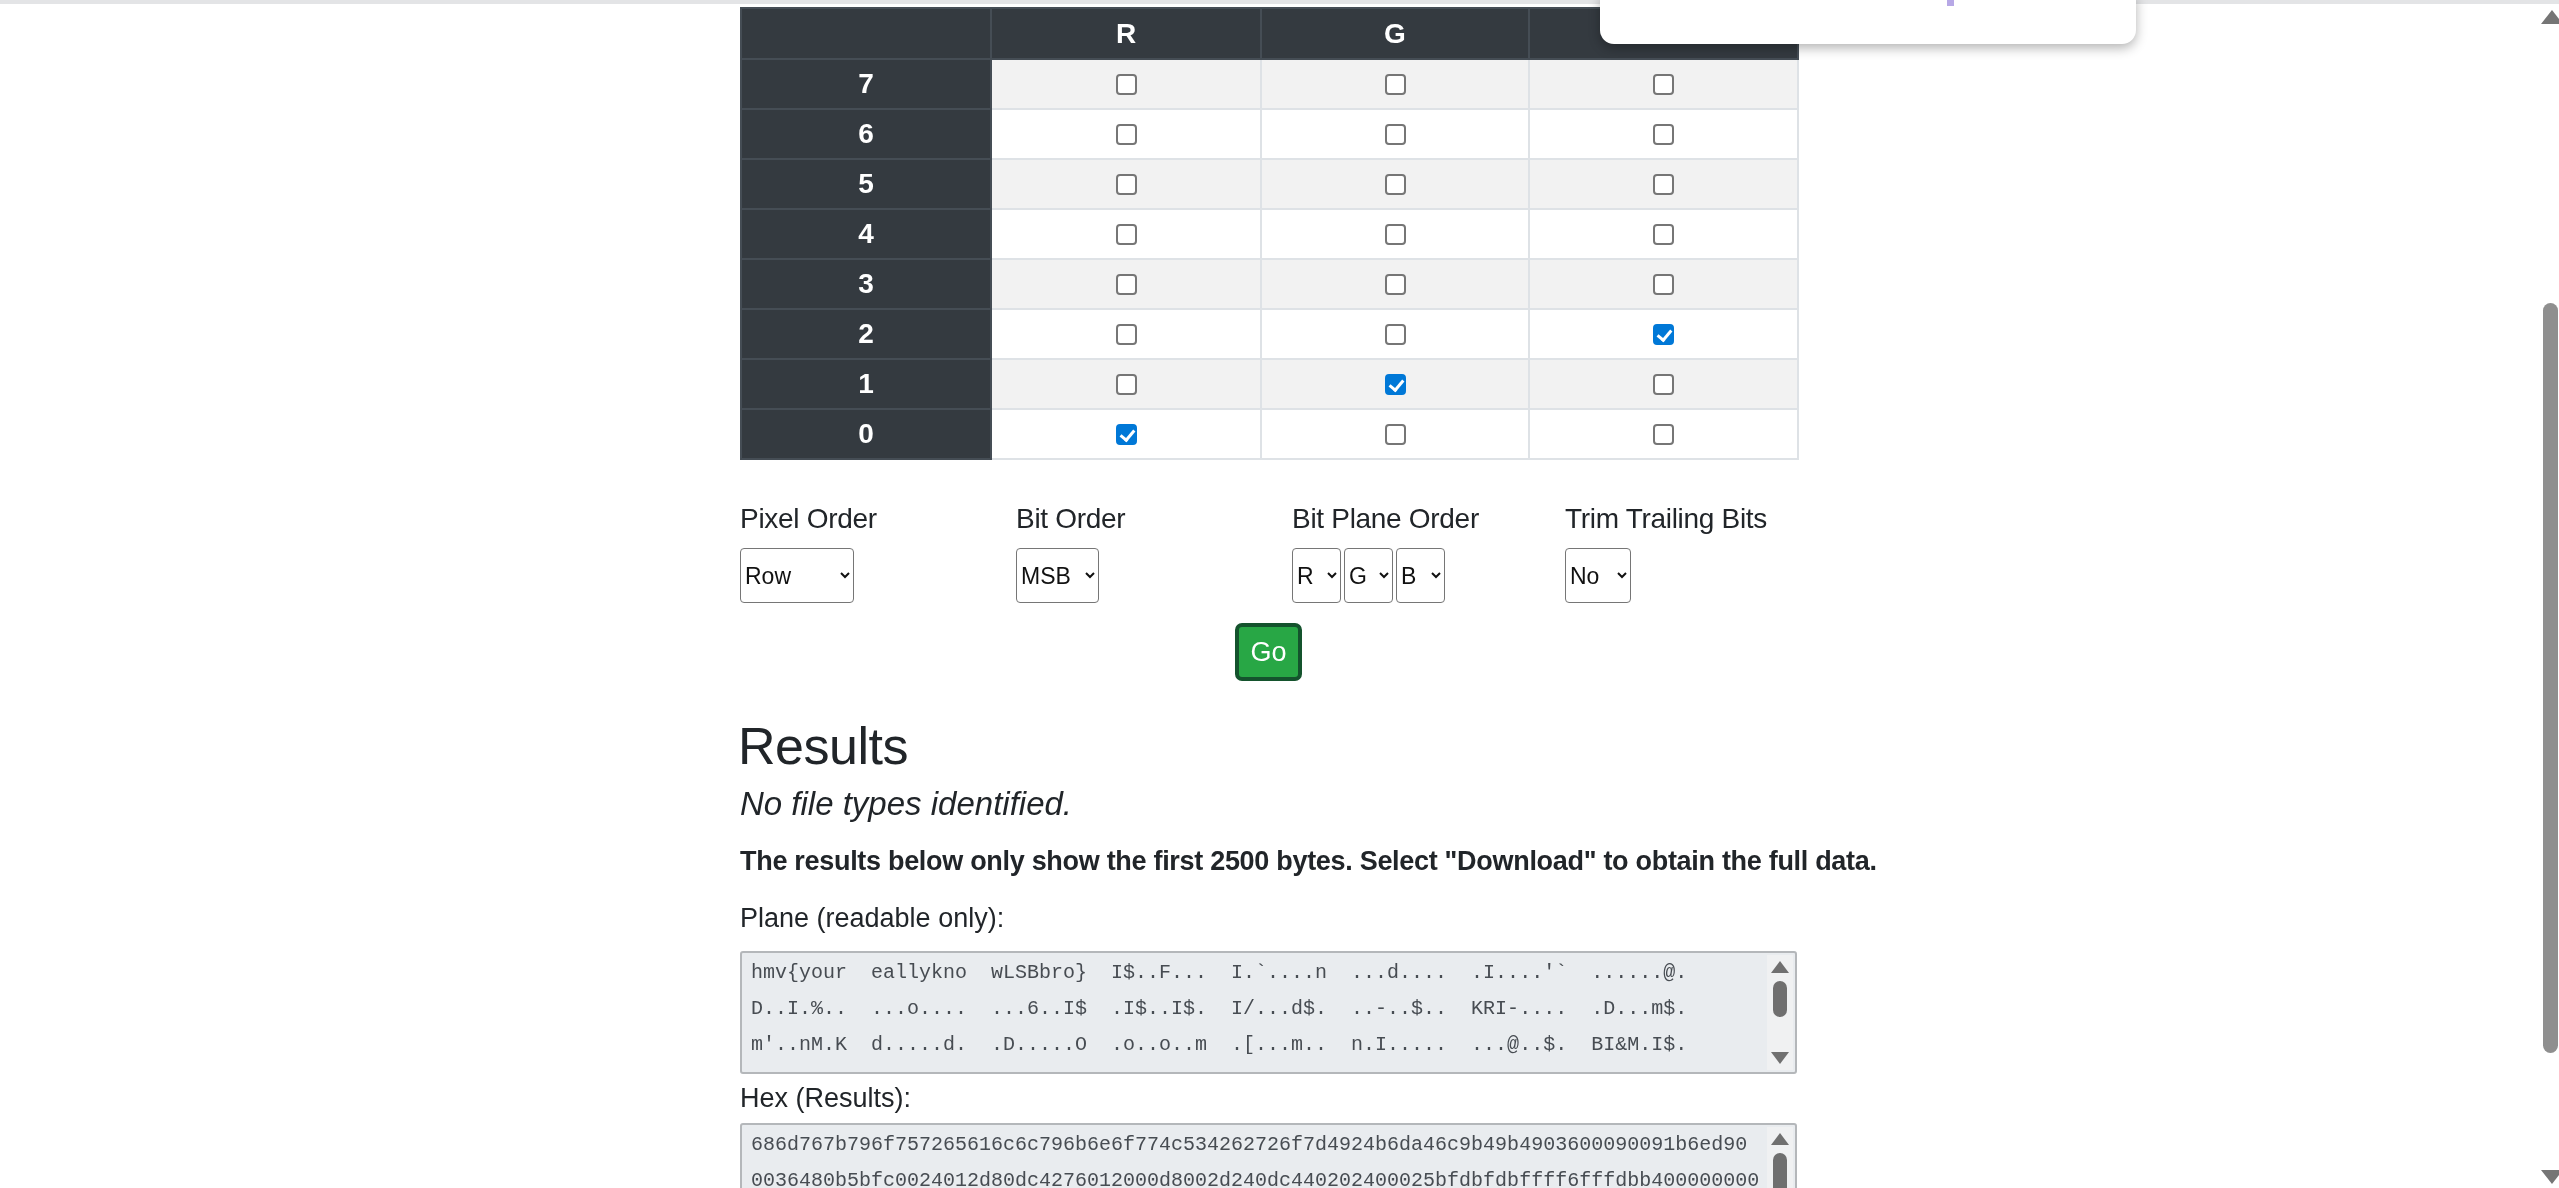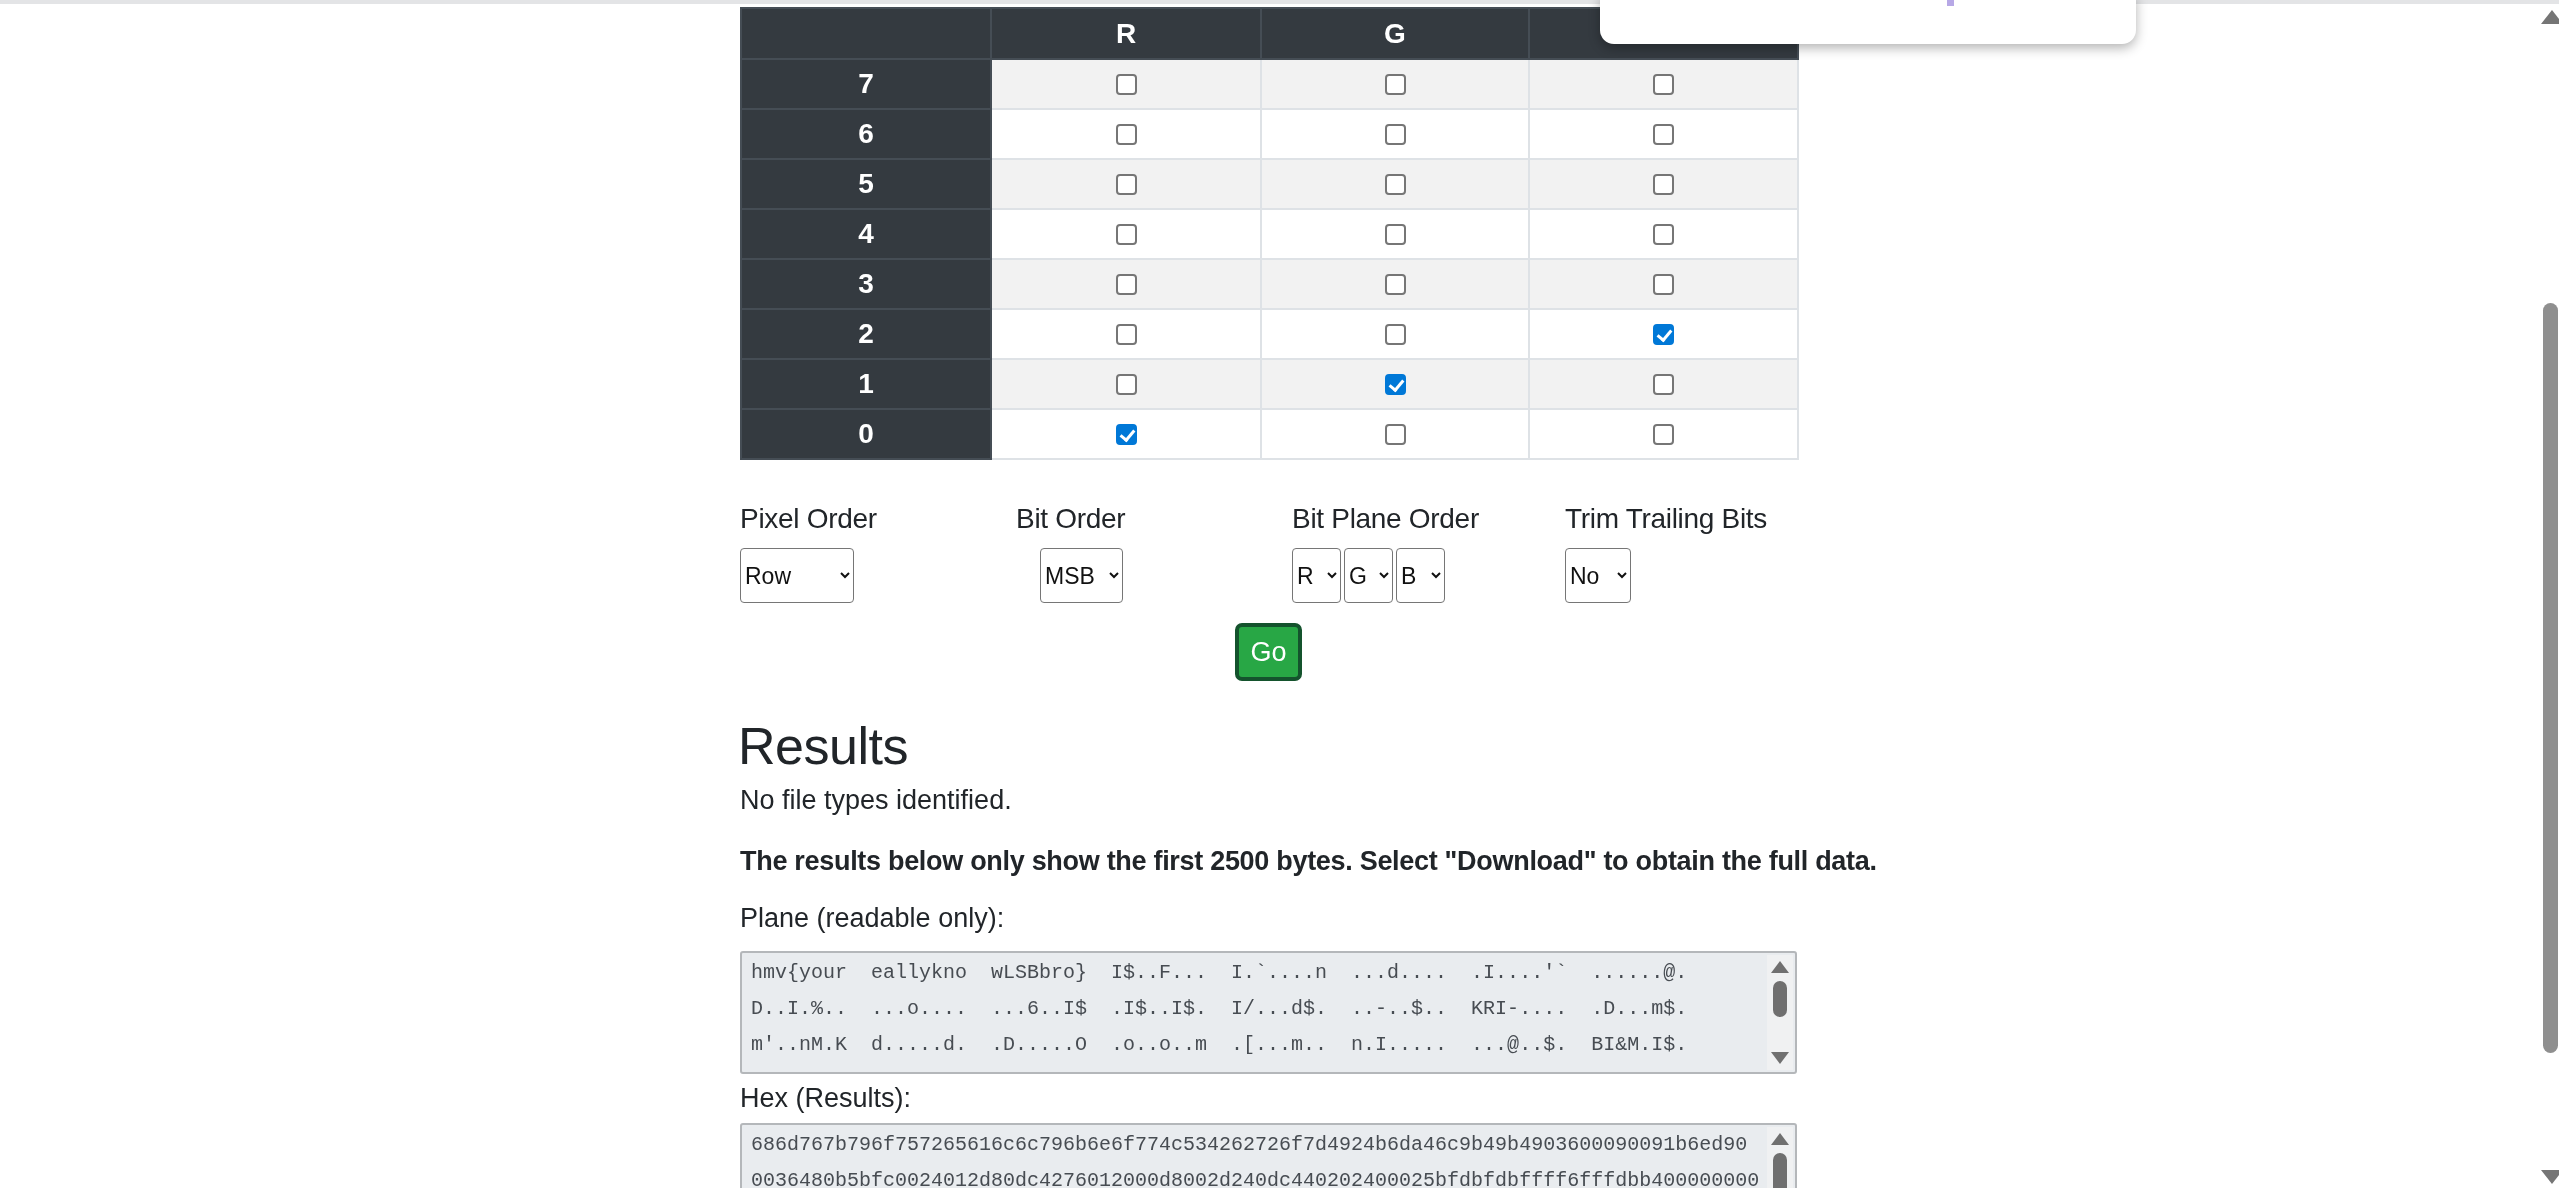--- a/index.html
+++ b/index.html
@@ -31,33 +31,33 @@
   .cb.checked::after { content:""; position:absolute; left:5px; top:1px; width:6px; height:11px;
         border:solid #fff; border-width:0 3px 3px 0; transform:rotate(40deg); }
 
   
   .control { position:absolute; top:503px; }
   .control .lbl { font-size:28px; font-weight:500; letter-spacing:-0.3px; white-space:nowrap; }
   .control select { display:block; margin-top:13px; height:55px; font-size:23px;
         font-family:"Liberation Sans", sans-serif; color:#111;
         background:#fff; border:1px solid #767676; border-radius:4px; }
   #ctl-pixel { left:740px; }  #ctl-pixel select { width:114px; }
-  #ctl-bit   { left:1016px; } #ctl-bit select { width:83px;margin-left:24px; }
+  #ctl-bit   { left:1016px; } #ctl-bit select { width:83px; }
   #ctl-plane { left:1292px; }
   #ctl-plane .sel-row { display:flex; gap:3px; margin-top:13px; }
   #ctl-plane select { margin-top:0; width:49px; }
   #ctl-trim  { left:1565px; } #ctl-trim select { width:66px; }
 
   .go-btn { position:absolute; left:1235px; top:623px; width:67px; height:58px;
         background:#28a745; color:#fff; border:4px solid #14532d; border-radius:7px;
         font-size:27px; font-family:"Liberation Sans", sans-serif; cursor:pointer; }
 
   .h-results { position:absolute; left:738px; top:716px; margin:0; font-size:52px;
         font-weight:500; letter-spacing:-0.5px; }
-  .no-types { position:absolute; left:740px; top:785px; font-size:27px; }
+  .no-types { position:absolute; left:740px; top:785px; font-size:33px; font-style:italic; }
   .notice   { position:absolute; left:740px; top:846px; font-size:27px; font-weight:700; letter-spacing:-0.3px; }
   .box-label { position:absolute; left:740px; font-size:27px; }
   #ascii-label { top:903px; }
   #hex-label   { top:1083px; }
 
   .databox { position:absolute; left:740px; width:1057px; background:#e9ecef;
         border:2px solid #b4b7ba; border-radius:3px; overflow:hidden; box-sizing:border-box; }
   #ascii-box { top:951px; height:123px; }
   #hex-box   { top:1123px; height:130px; }
   .databox pre { margin:0; padding:2px 42px 0 9px; font-family:"Liberation Mono", monospace;

